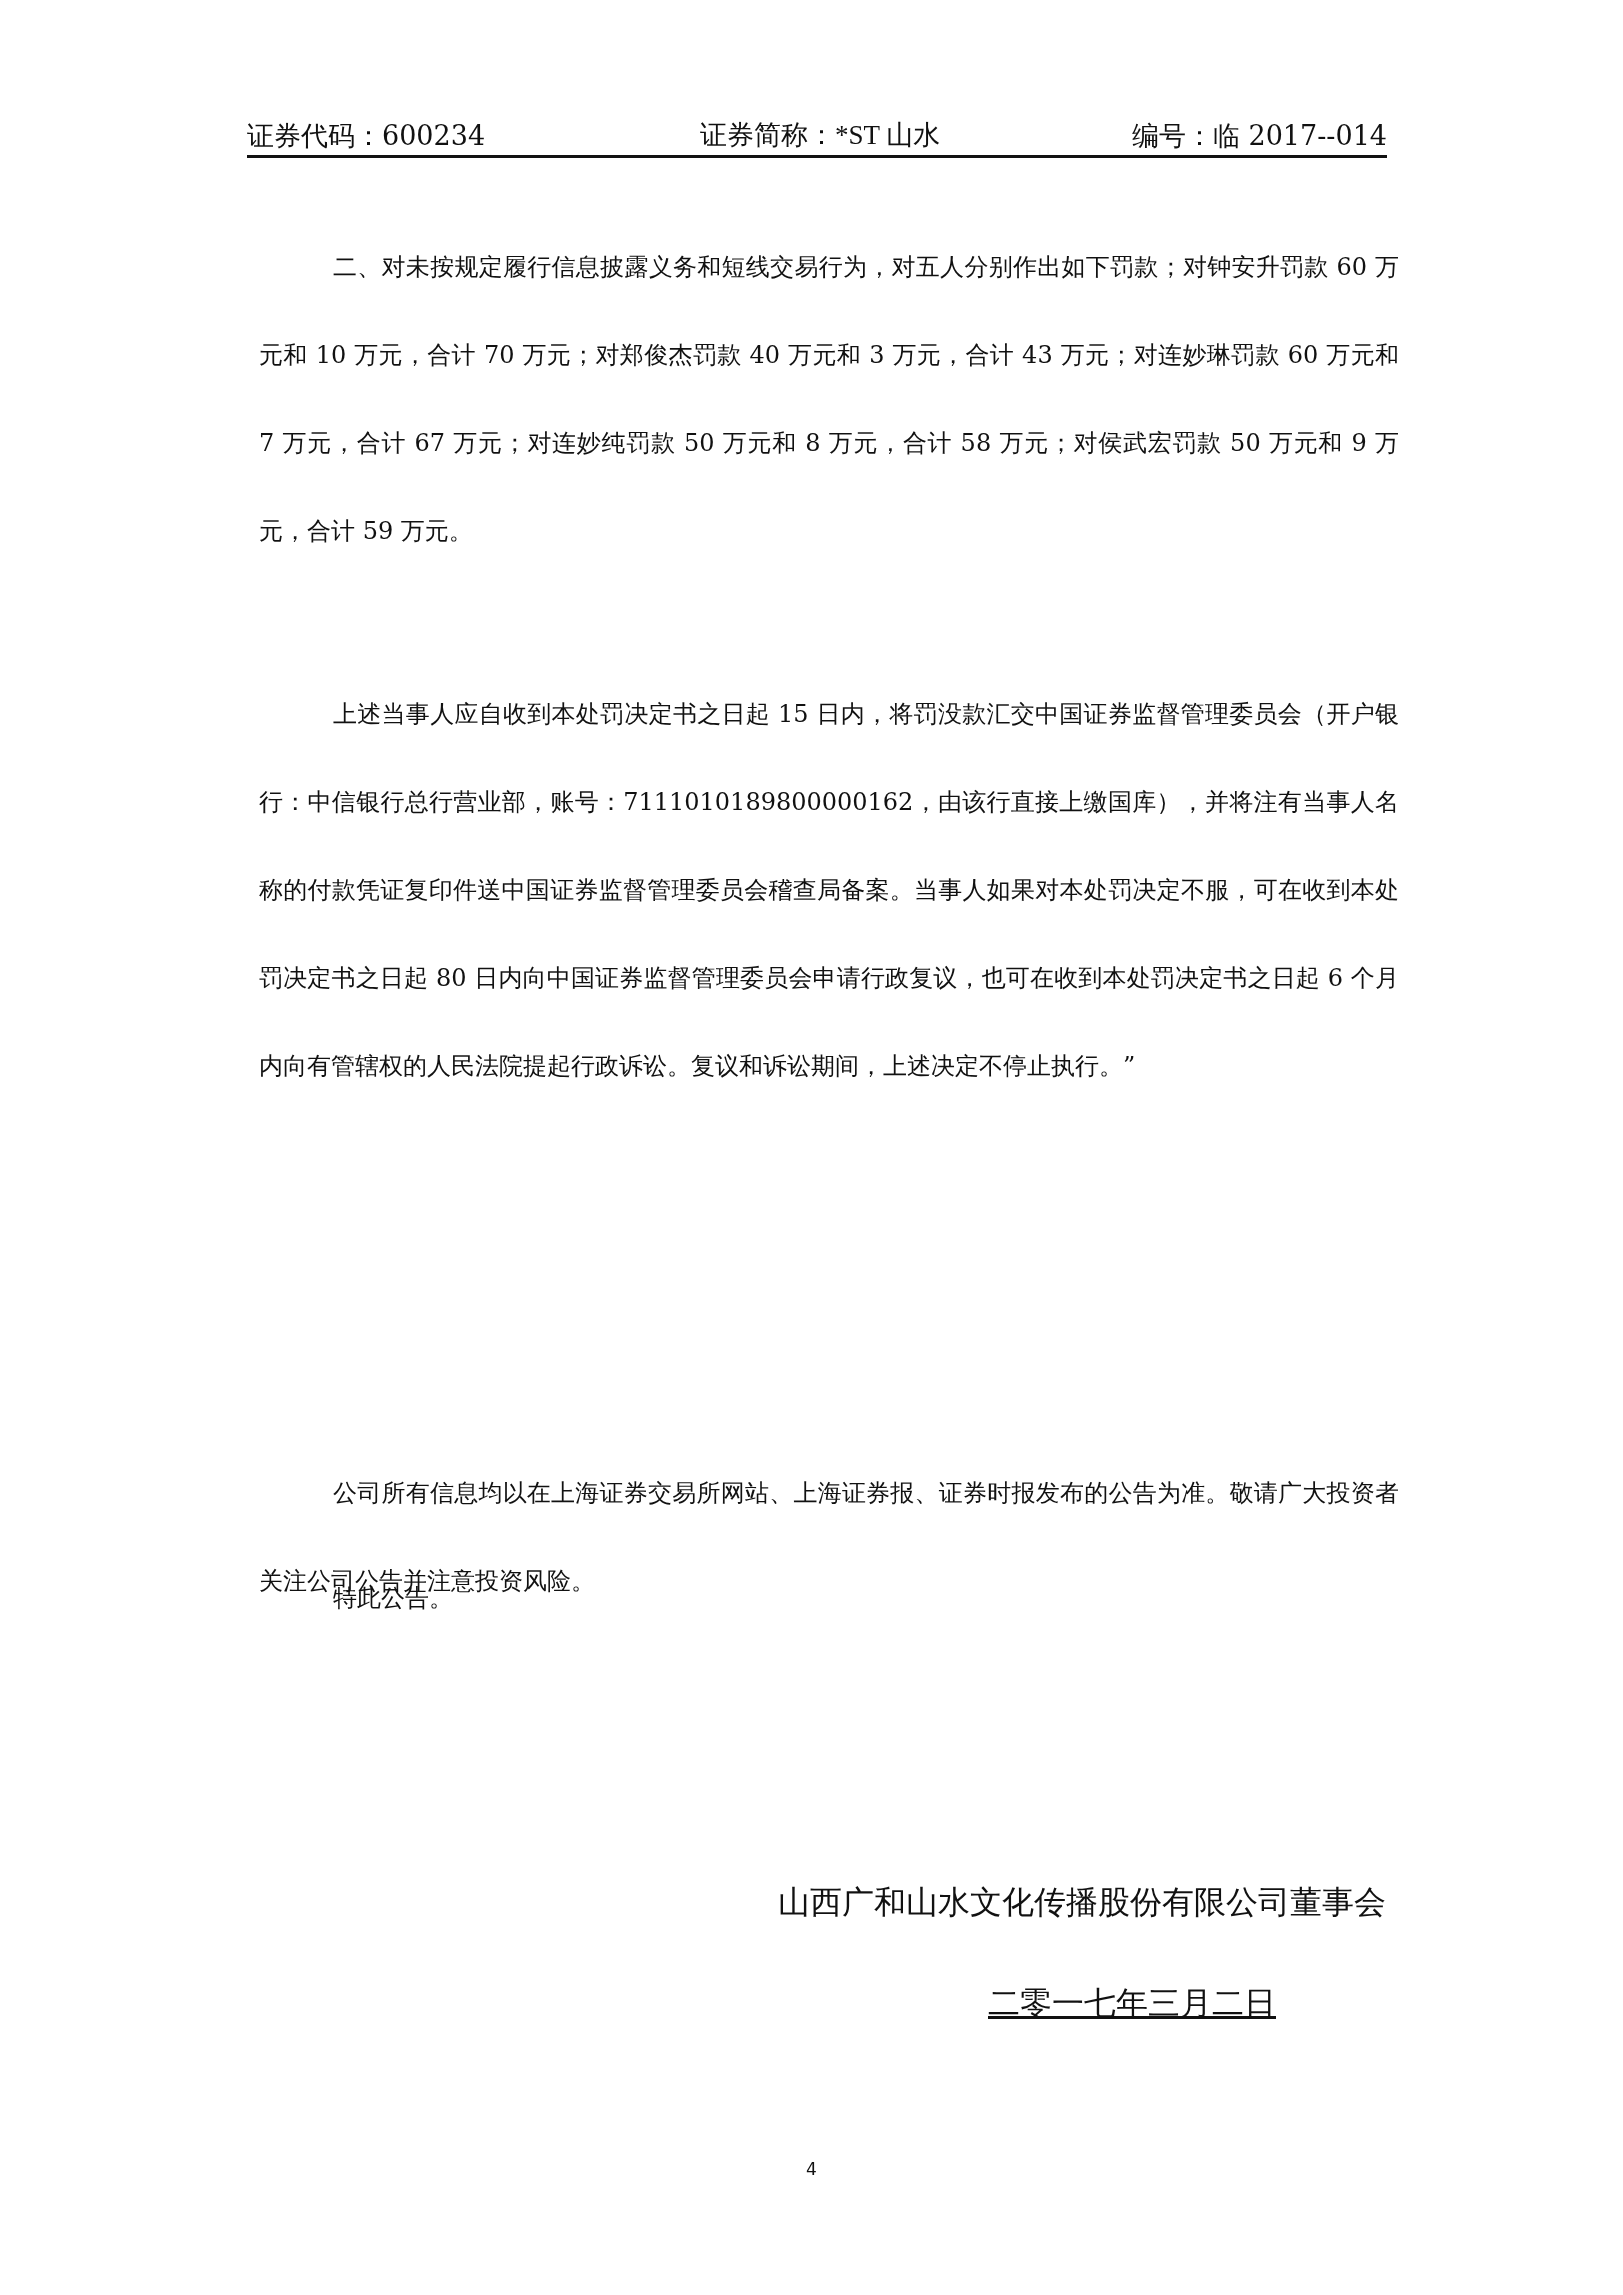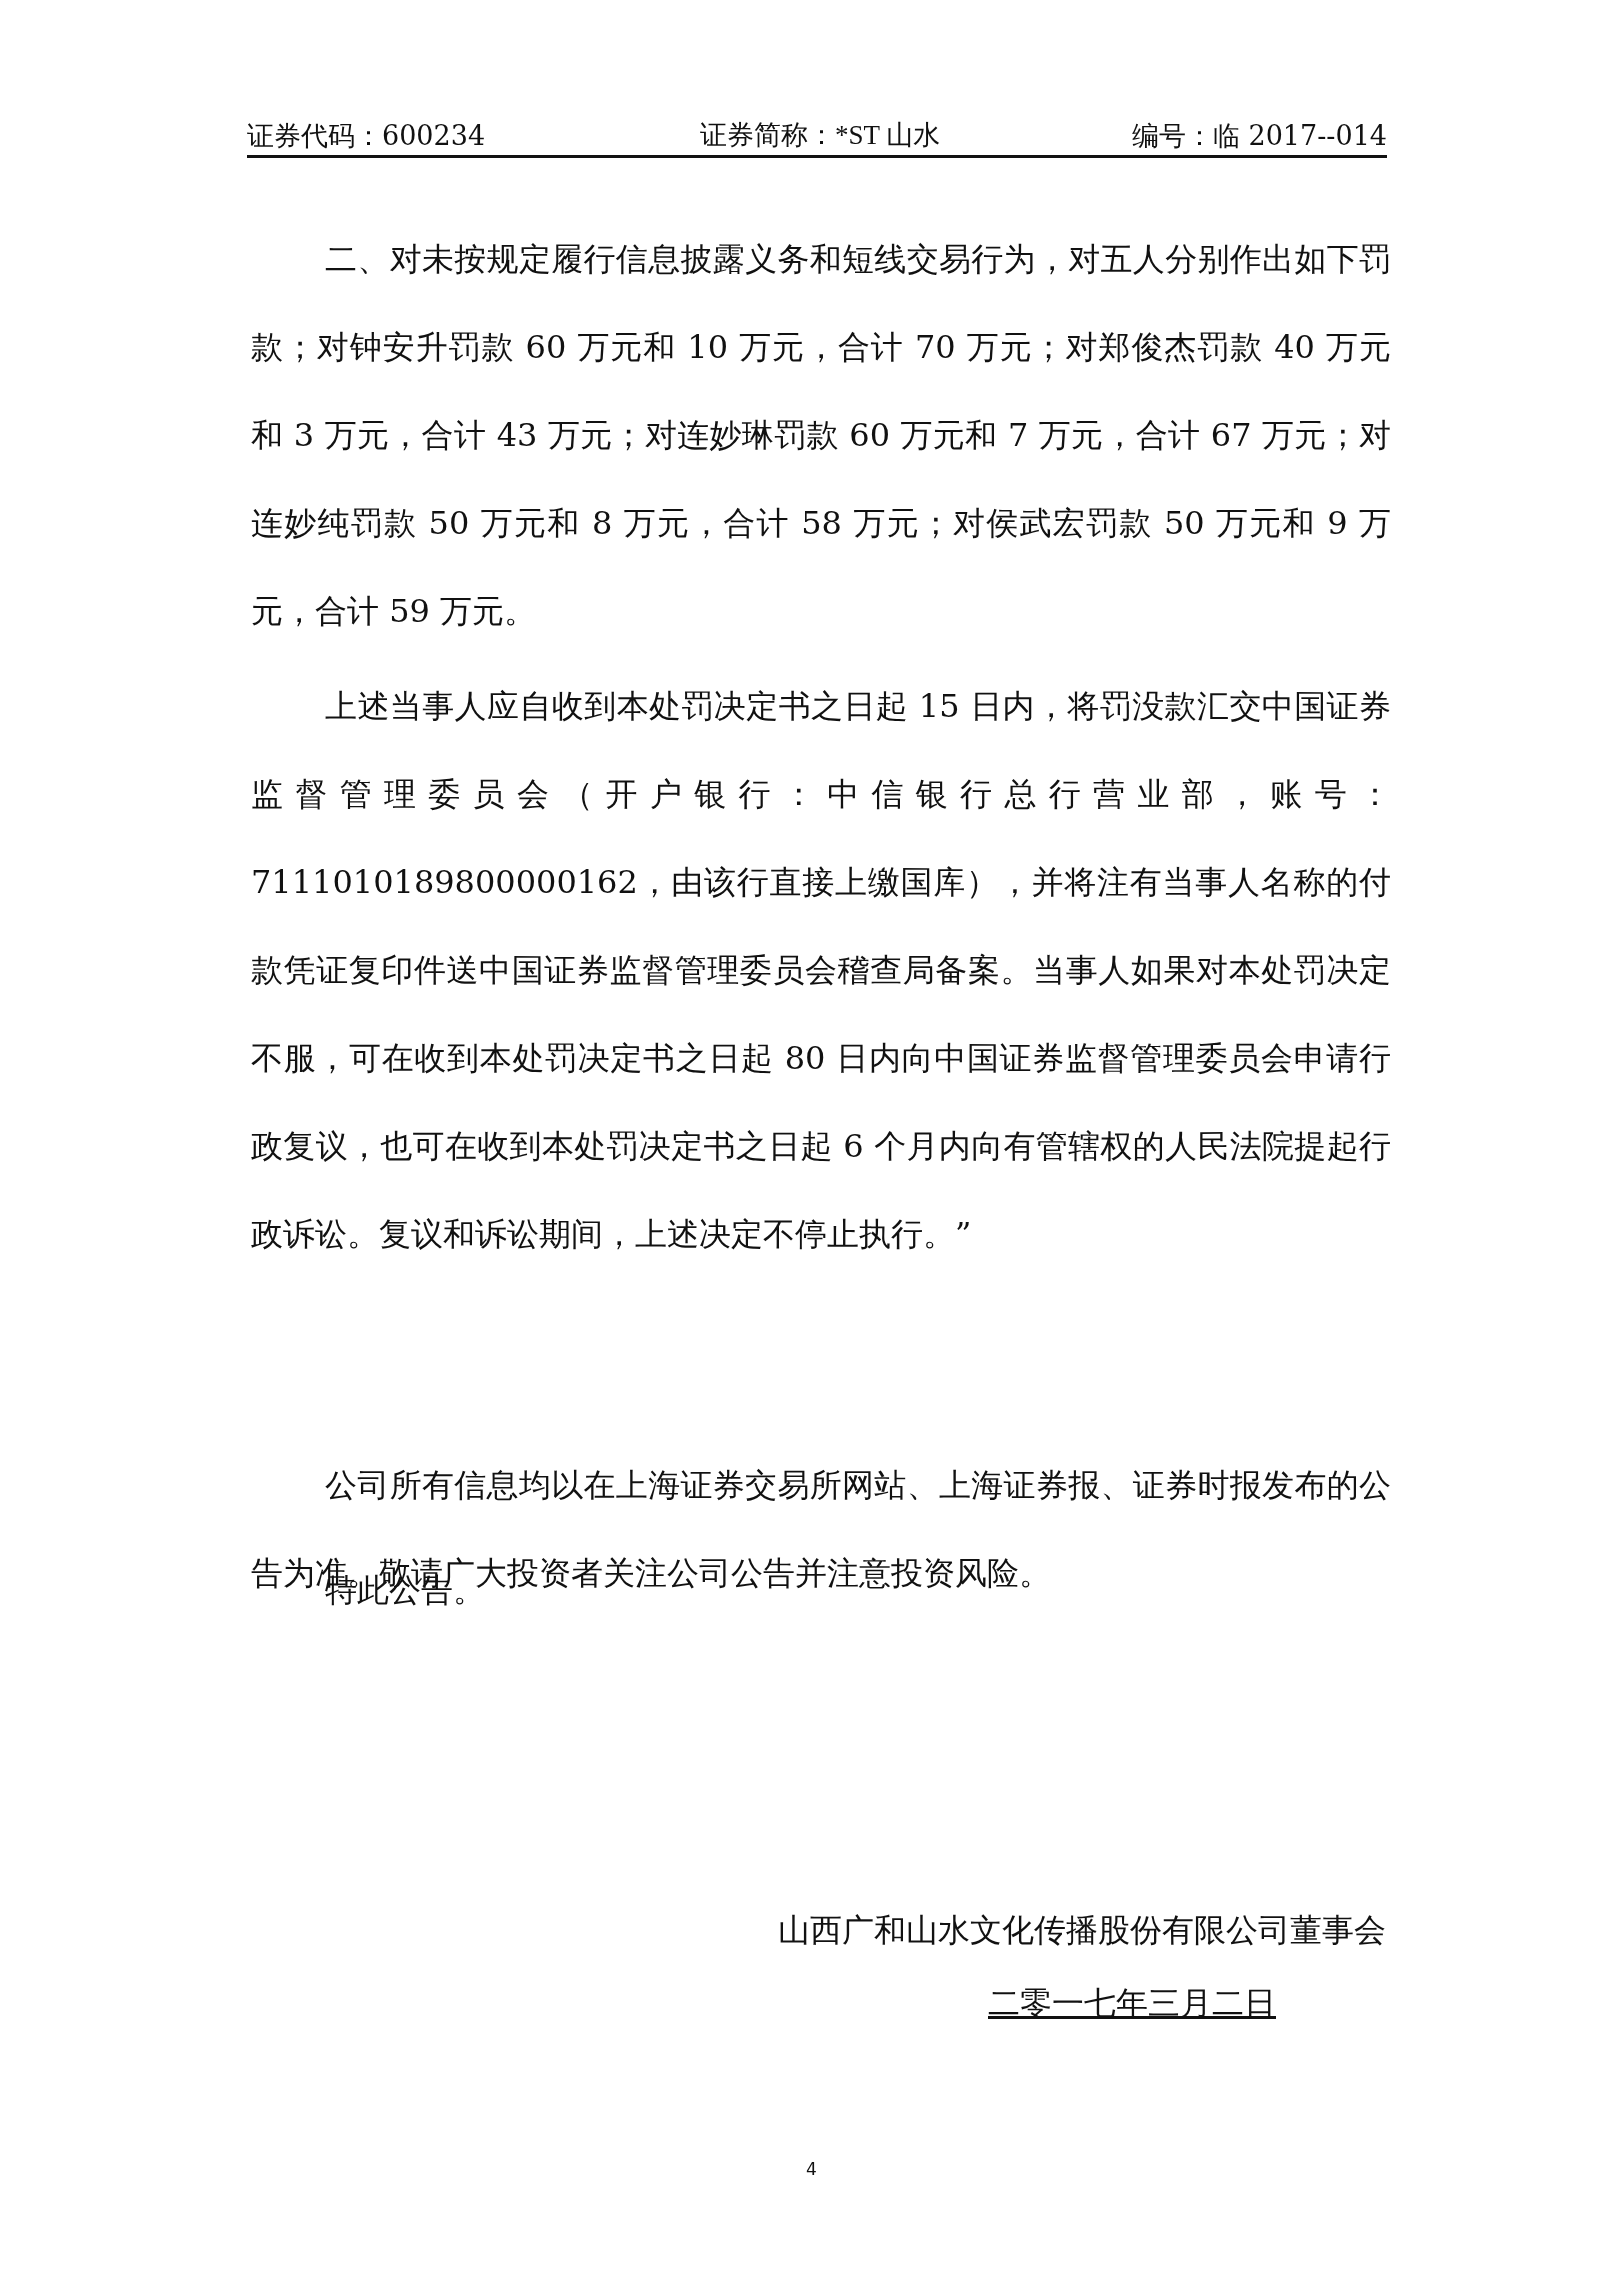--- a/index.html
+++ b/index.html
@@ -5,29 +5,29 @@
   html, body { margin: 0; padding: 0; background: #ffffff; }
   body { width: 1623px; height: 2295px; position: relative; overflow: hidden;
          font-family: "DejaVu Serif", "Liberation Serif", serif; color: #111; }
   .header { position: absolute; left: 247px; top: 117px; width: 1140px; height: 37px;
             font-size: 27px; line-height: 37px; }
   .header span { position: absolute; top: 0; white-space: nowrap; }
   .h-code { left: 0; }
   .h-name { left: 453px; font-family: Liberation Serif, serif; }
   .h-no { right: 0; }
   .header-rule { position: absolute; left: 247px; top: 155px; width: 1140px; height: 2.5px; background: #111; }
-  .para { position: absolute; left: 247px; width: 1140px; font-size: 32px; line-height: 88px;
-          text-align: justify; text-align-last: left; margin: 4px; }
+  .para { position: absolute; left: 247px; width: 1140px; font-size: 24px; line-height: 88px;
+          text-align: justify; text-align-last: left; margin: 12px; }
   .indent { text-indent: 74px; }
   .p1 { top: 211px; }
   .p2 { top: 658px; }
   .p3 { top: 1437px; }
   .p4 { top: 1542px; }
   .sign { position: absolute; right: 237px; font-size: 32px; line-height: 51px; white-space: nowrap; }
-  .org { top: 1877px; margin-top: 28px; }
+  .org { top: 1877px; }
   .date { top: 1978px; right: 347px; text-decoration: underline; }
   .pagenum { position: absolute; top: 2159px; left: 0; width: 1623px; text-align: center;
              font-size: 17px; font-family: "DejaVu Sans", sans-serif; }
 </style>
 </head>
 <body>
 
 <div class="header">
   <span class="h-code">证券代码：600234</span>
   <span class="h-name">证券简称：*ST 山水</span>

